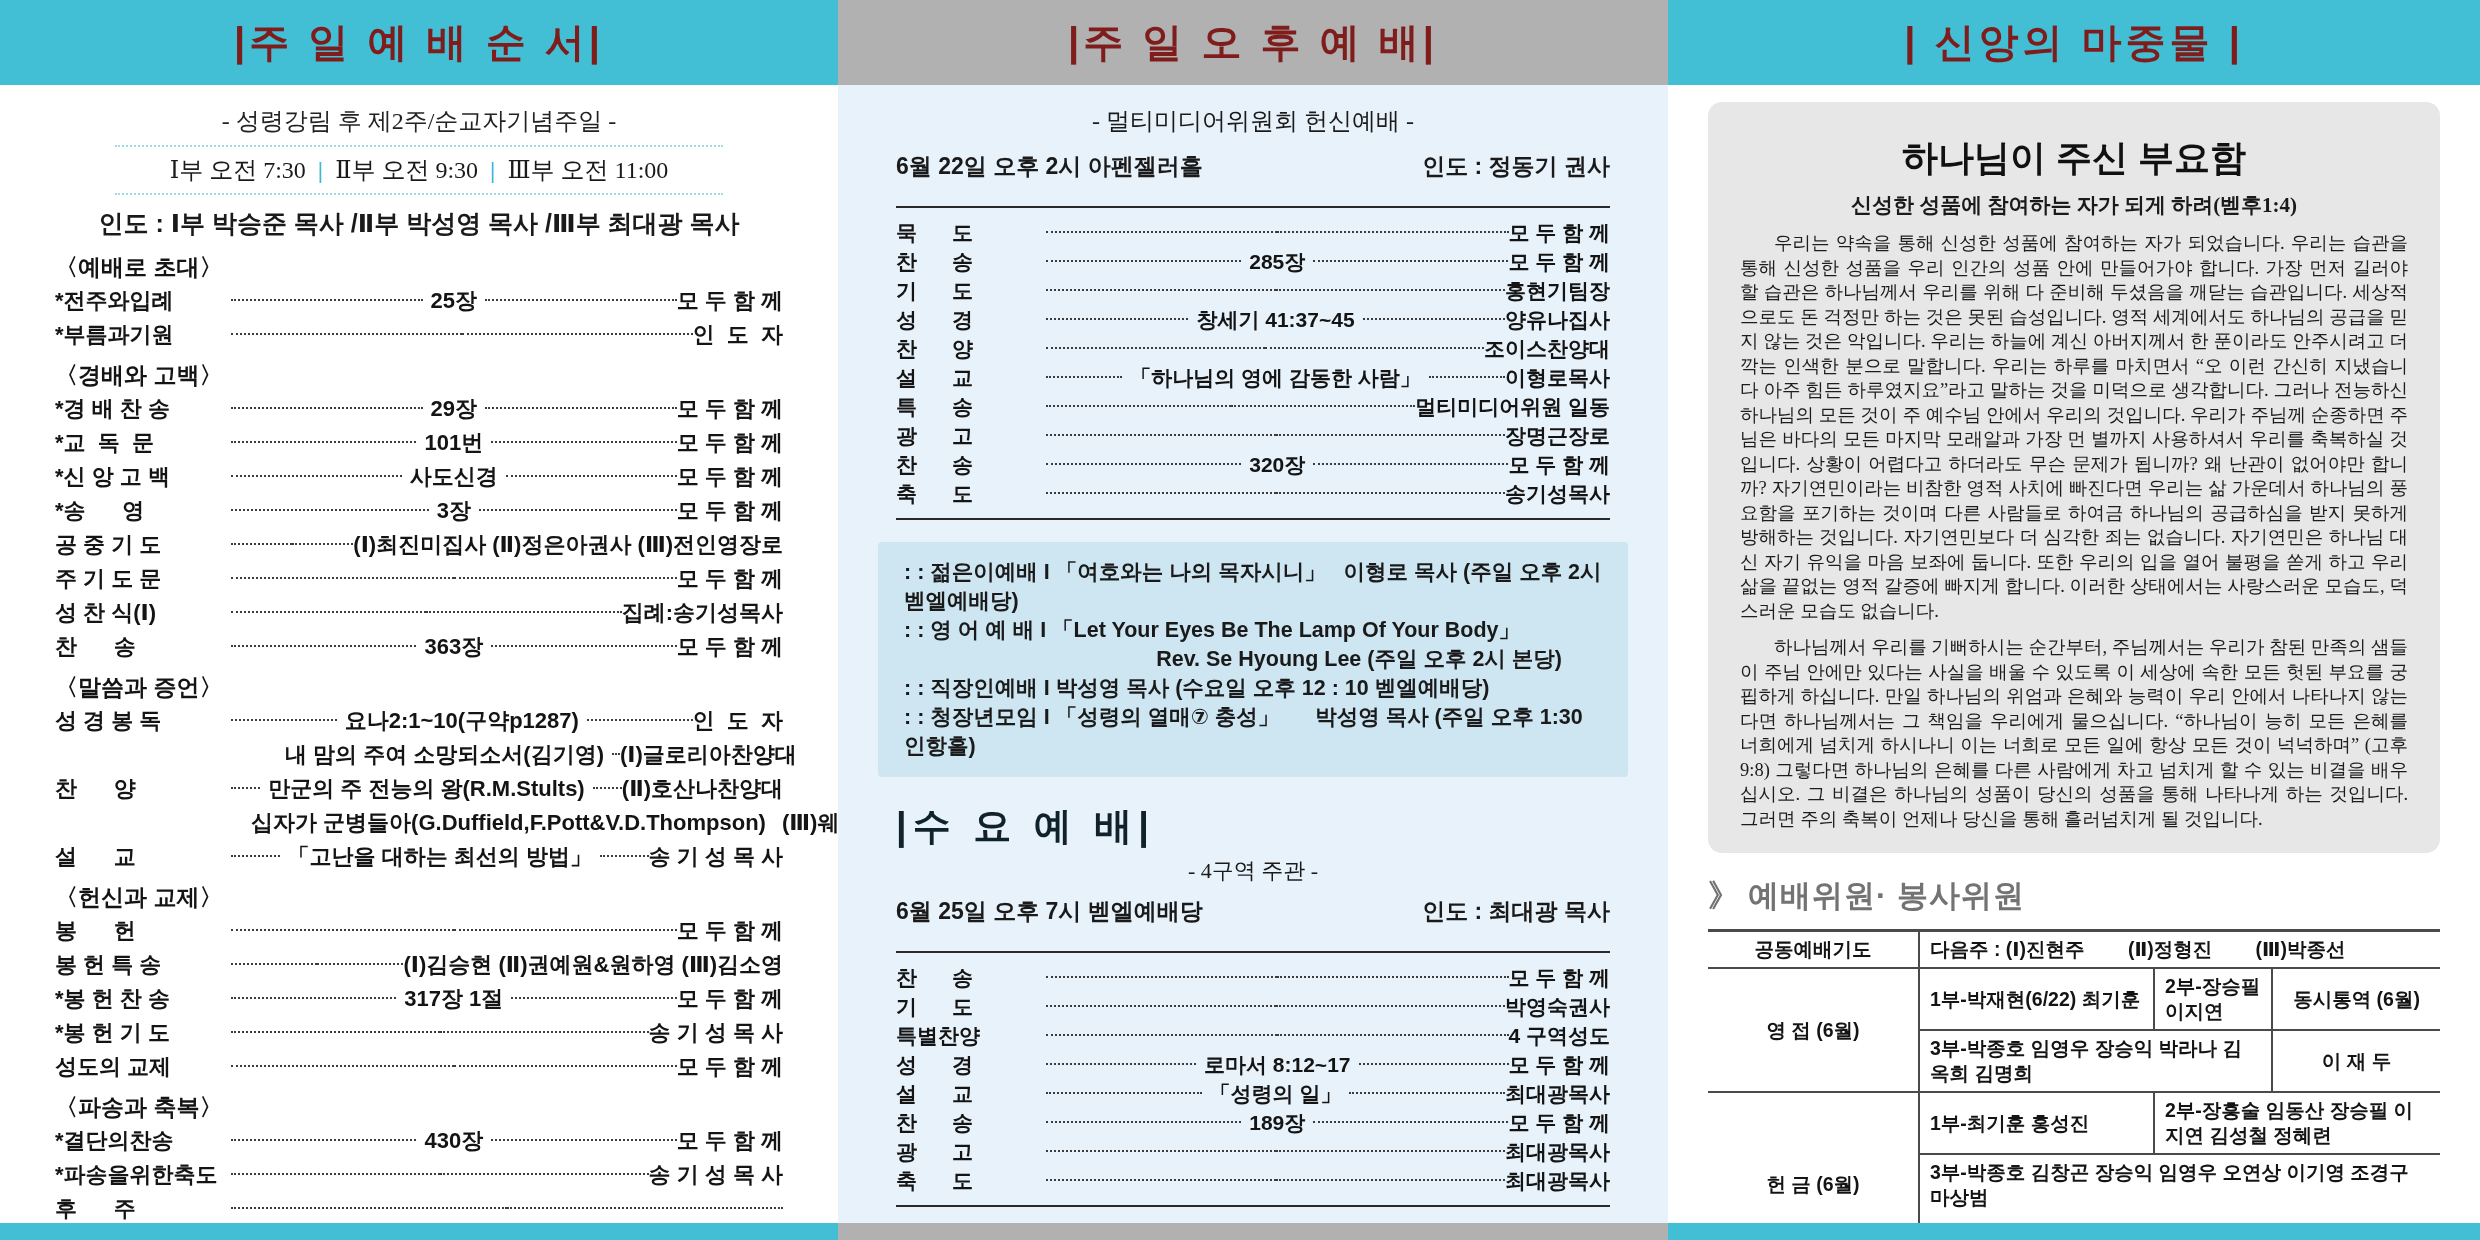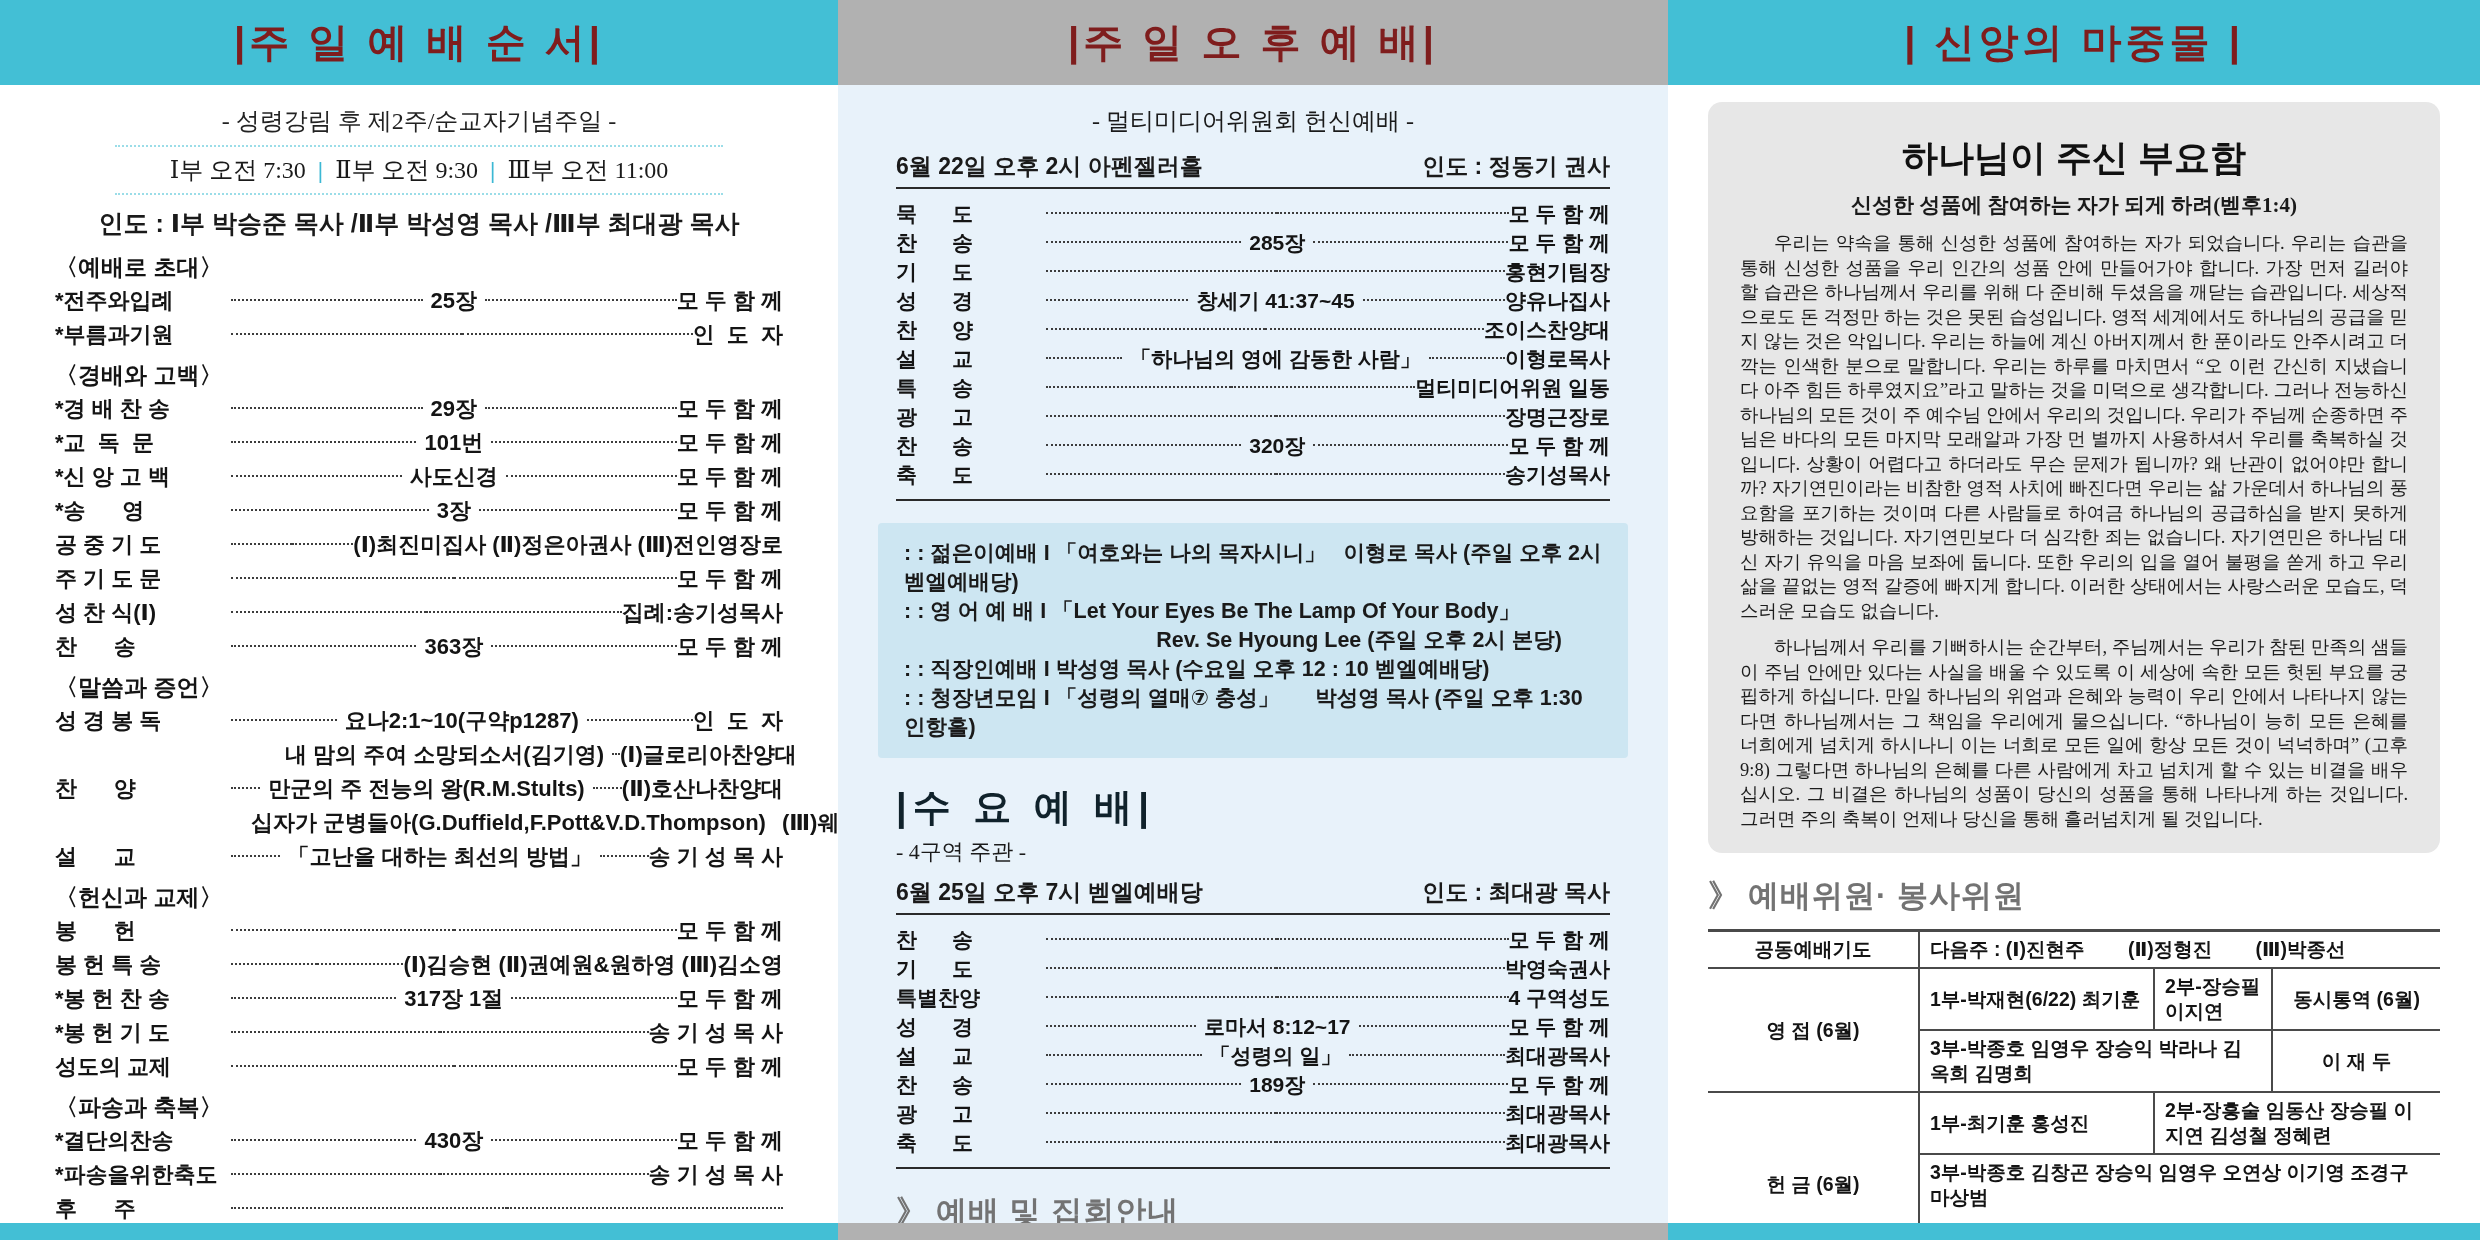--- a/index.html
+++ b/index.html
@@ -43,33 +43,33 @@
     margin:8px 60px;padding:7px 0;border-top:2px dotted #9bdde8;border-bottom:2px dotted #9bdde8;}
   .sun-times .tsep{color:#3cb8d4;font-weight:bold;padding:0 12px;}
   .sun-leader{text-align:center;font-weight:bold;font-size:25px;margin:12px 0 10px;}
   .order{margin-top:8px;}
   .footnote{color:#3cb8d4;text-align:center;font-size:22px;font-weight:600;margin-top:24px;}
 
   
   .mid-content{padding:0 58px;}
   .mid-subtitle{font-family:"Liberation Serif","DejaVu Serif",serif;text-align:center;font-size:24px;margin-top:20px;}
   .meta{display:flex;justify-content:space-between;align-items:baseline;font-size:23px;font-weight:600;
-    margin-top:14px;padding-bottom:5px;border-bottom:2.5px solid #2a2a2a;}
+    margin-top:14px;padding-bottom:24px;border-bottom:2.5px solid #2a2a2a;}
   .mid .row, .wed .row{font-size:21px;line-height:29px;}
   .mid .row .label,.wed .row .label{width:150px;}
   .order-mid{margin-top:10px;}
   .closing-hr{border-bottom:2.5px solid #2a2a2a;margin-top:10px;}
 
   .notice-box{background:#cde6f2;border-radius:4px;margin:22px -18px 0;padding:16px 26px;
     font-size:21.5px;font-weight:700;line-height:29px;}
   .notice-line{white-space:pre-wrap;}
   .notice-line.r{text-align:right;padding-right:40px;}
 
   .wed-title{font-size:38px;font-weight:bold;letter-spacing:6px;margin-top:24px;color:#10222b;}
-  .wed-sub{font-family:"Liberation Serif","DejaVu Serif",serif;text-align:left;font-size:22px;margin-top:4px;}
+  .wed-sub{font-family:"Liberation Serif","DejaVu Serif",serif;text-align:center;font-size:22px;margin-top:4px;}
   .wed .meta{margin-top:10px;}
 
   .sec-heading{margin-top:22px;font-size:31px;font-weight:bold;color:#737373;letter-spacing:1px;}
   .sec-heading .marker{margin-right:8px;}
 
   table.sched{width:100%;border-collapse:collapse;margin-top:12px;font-size:21px;font-weight:600;color:#141414;}
   table.sched th,table.sched td{border:2.5px solid #3f3f3f;padding:9px 6px;text-align:center;}
   table.sched th{font-weight:bold;}
 
   

